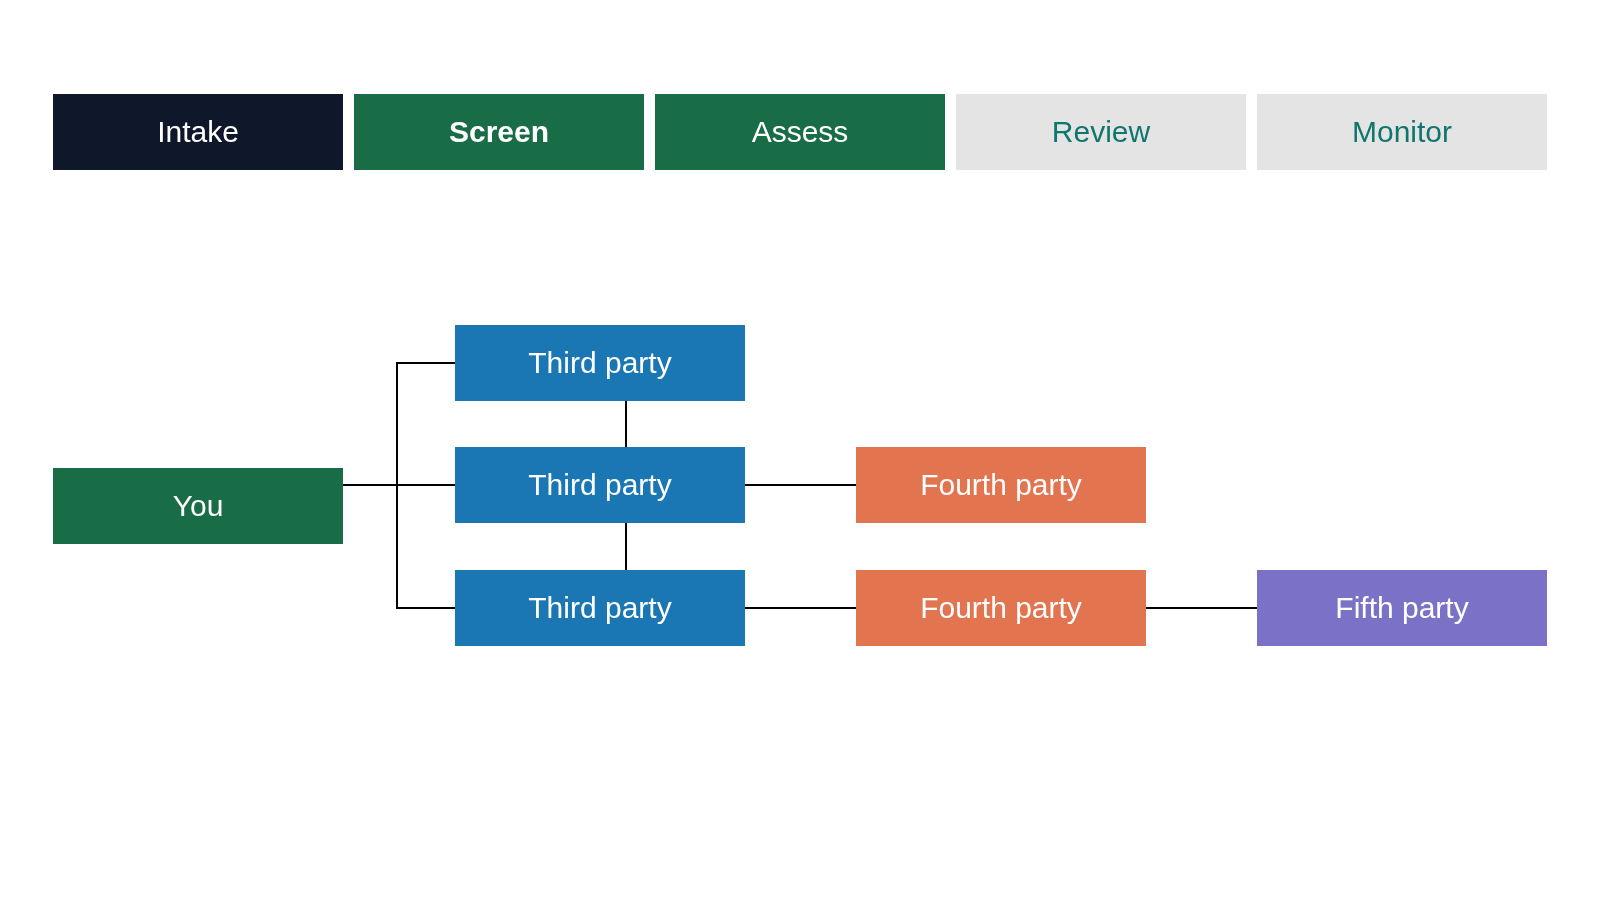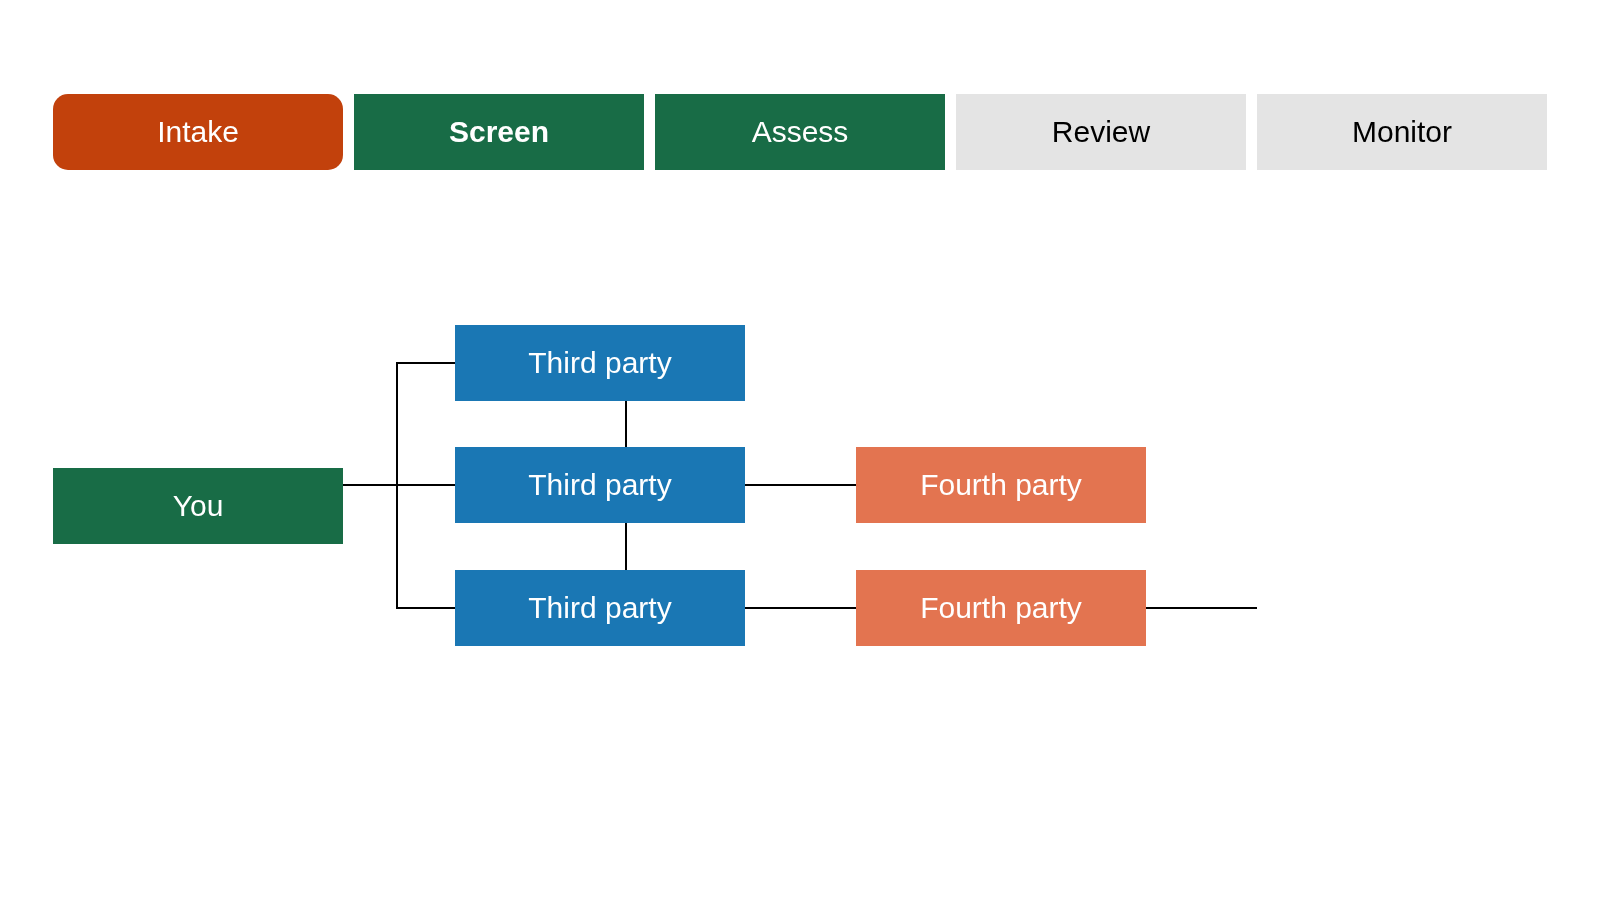--- a/index.html
+++ b/index.html
@@ -21,21 +21,21 @@
     height: 76px;
     display: flex;
     align-items: center;
     justify-content: center;
     font-size: 30px;
     line-height: 1;
     white-space: nowrap;
     box-sizing: border-box;
   }
   .text-light { color: #ffffff; }
-  .text-dark  { color: #000000; }
+  .text-dark  { color: #0f766e; }
 
   
   .stage-0 { left: 53px;   top: 94px; }
   .stage-1 { left: 354px;  top: 94px; font-weight: bold; }
   .stage-2 { left: 655px;  top: 94px; }
   .stage-3 { left: 956px;  top: 94px; }
   .stage-4 { left: 1257px; top: 94px; }
 
   
   .node-you { left: 53px;   top: 447px; margin-top: 21px; }
@@ -59,21 +59,21 @@
   .l-tp2-tp3   { left: 625px;  top: 523px; width: 2px;   height: 47px; }
   .l-tp2-fp1   { left: 745px;  top: 484px; width: 111px; height: 2px; }
   .l-tp3-fp2   { left: 745px;  top: 607px; width: 111px; height: 2px; }
   .l-fp2-5p    { left: 1146px; top: 607px; width: 111px; height: 2px; }
 </style>
 </head>
 <body>
 
 <div class="canvas">
 
-  <div class="box stage-0 text-light" style="background: #c2410c; border-radius: 15px;">
+  <div class="box stage-0 text-light" style="background: #0f172a;">
     <span>Intake</span>
   </div>
   <div class="box stage-1 text-light" style="background: rgb(24, 108, 70);">
     <span>Screen</span>
   </div>
   <div class="box stage-2 text-light" style="background: rgb(24, 108, 70);">
     <span>Assess</span>
   </div>
   <div class="box stage-3 text-dark" style="background: rgb(228, 228, 228);">
     <span>Review</span>
@@ -106,14 +106,17 @@
     <span>Third party</span>
   </div>
 
   <div class="box node-fp1 text-light" style="background: rgb(227, 116, 80);">
     <span>Fourth party</span>
   </div>
   <div class="box node-fp2 text-light" style="background: rgb(227, 116, 80);">
     <span>Fourth party</span>
   </div>
 
+  <div class="box node-5p text-light" style="background: rgb(123, 114, 199);">
+    <span>Fifth party</span>
+  </div>
 
 </div>
 
 </body></html>

